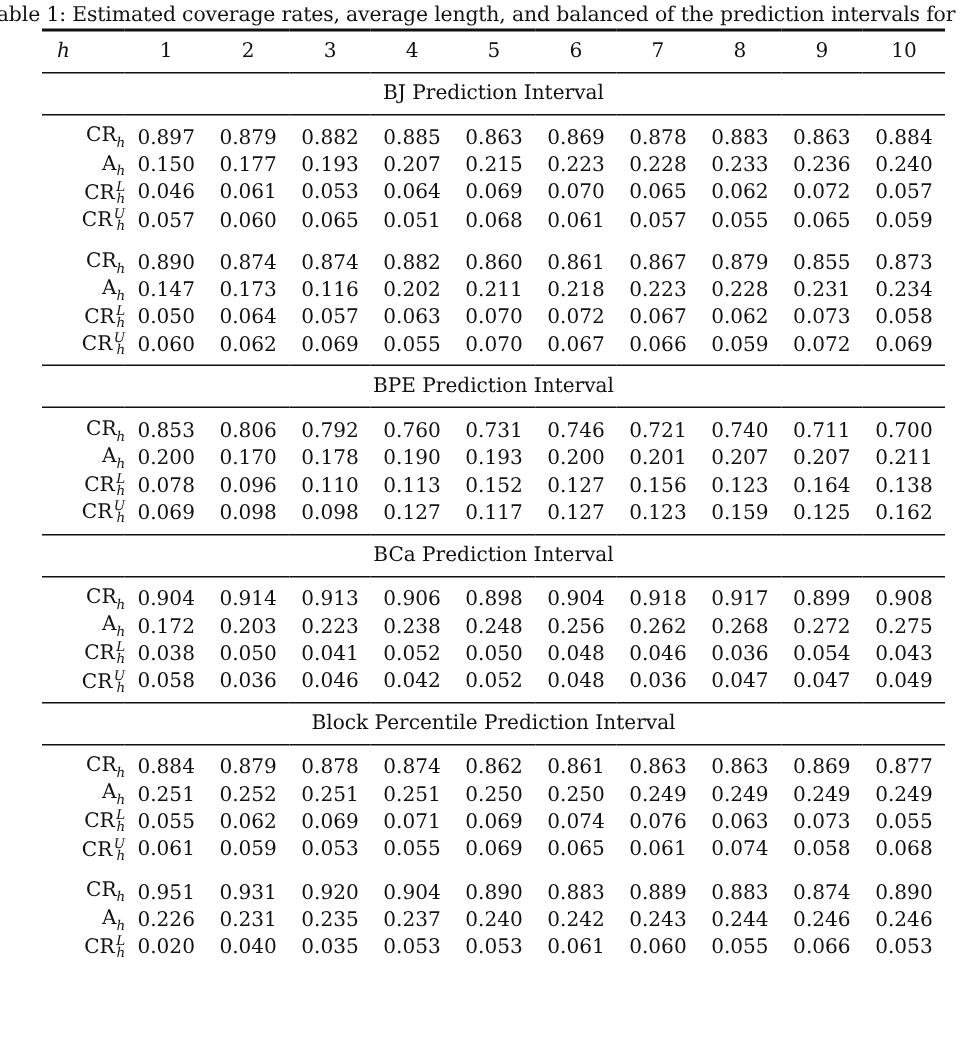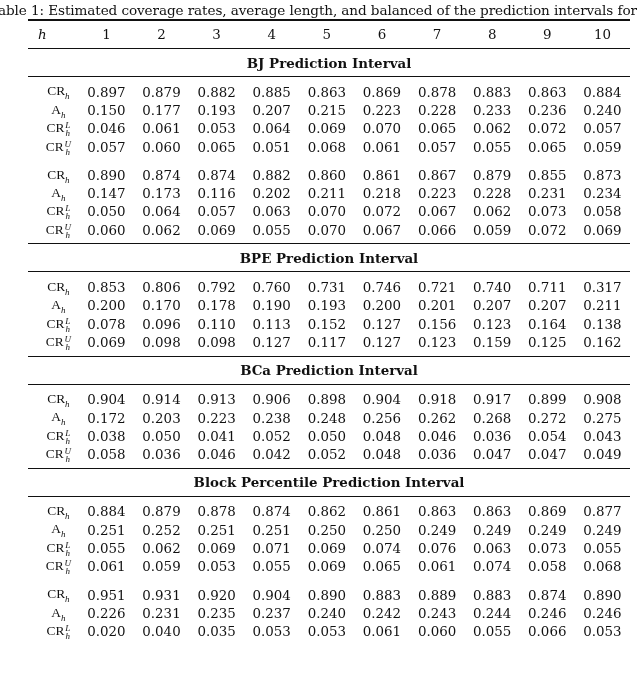--- a/index.html
+++ b/index.html
@@ -2,26 +2,26 @@
 <html><head>
 <meta charset="utf-8">
 <style>
   html, body { margin:0; padding:0; background:#fff; }
   body { width:640px; height:695px; overflow:hidden; font-family:"DejaVu Serif", "Liberation Serif", serif; color:#111; position:relative; }
   .caption { position:absolute; left:-10px; top:2px; white-space:nowrap; font-size:13.6px; letter-spacing:-0.1px; }
   table { position:absolute; left:28px; top:19px; width:602px; border-collapse:collapse; font-size:13.4px; }
   td, th { padding:0; text-align:center; font-weight:normal; }
   .hdr th { height:27px; border-top:2px solid #111; border-bottom:1.5px solid #111; }
   .hdr th.h { text-align:left; padding-left:10px; font-style:italic; }
-  .sec td { height:27px; border-bottom:1.5px solid #111;font-weight:bold; }
+  .sec td { height:27px; border-bottom:1.5px solid #111; }
   .sec.notfirst td { border-top:1.5px solid #111; }
   tr.r td { height:18.3px; }
   tr.r.first td { padding-top:6px; }
   tr.r.last td { padding-bottom:4px; }
-  td.lab { text-align:center; padding-left:10px; white-space:nowrap;font-family:Liberation Serif, serif; }
+  td.lab { text-align:right; padding-left:10px; white-space:nowrap; }
   .lab sub, .lab sup { font-style:italic; font-size:9px; }
   .supsub { display:inline-block; vertical-align:middle; line-height:8px; font-size:9px; font-style:italic; margin-left:1px; }
   .supsub span { display:block; }
 </style>
 </head>
 <body>
 
 <div class="caption">Table 1: Estimated coverage rates, average length, and balanced of the prediction intervals for the Scenario</div>
 
 <table>
@@ -160,21 +160,21 @@
         <td class="lab"><span>CR</span><sub>h</sub></td>
         <td>0.853</td>
         <td>0.806</td>
         <td>0.792</td>
         <td>0.760</td>
         <td>0.731</td>
         <td>0.746</td>
         <td>0.721</td>
         <td>0.740</td>
         <td>0.711</td>
-        <td>0.317</td>
+        <td>0.700</td>
       </tr>
       <tr class="r">
         <td class="lab"><span>A</span><sub>h</sub></td>
         <td>0.200</td>
         <td>0.170</td>
         <td>0.178</td>
         <td>0.190</td>
         <td>0.193</td>
         <td>0.200</td>
         <td>0.201</td>

